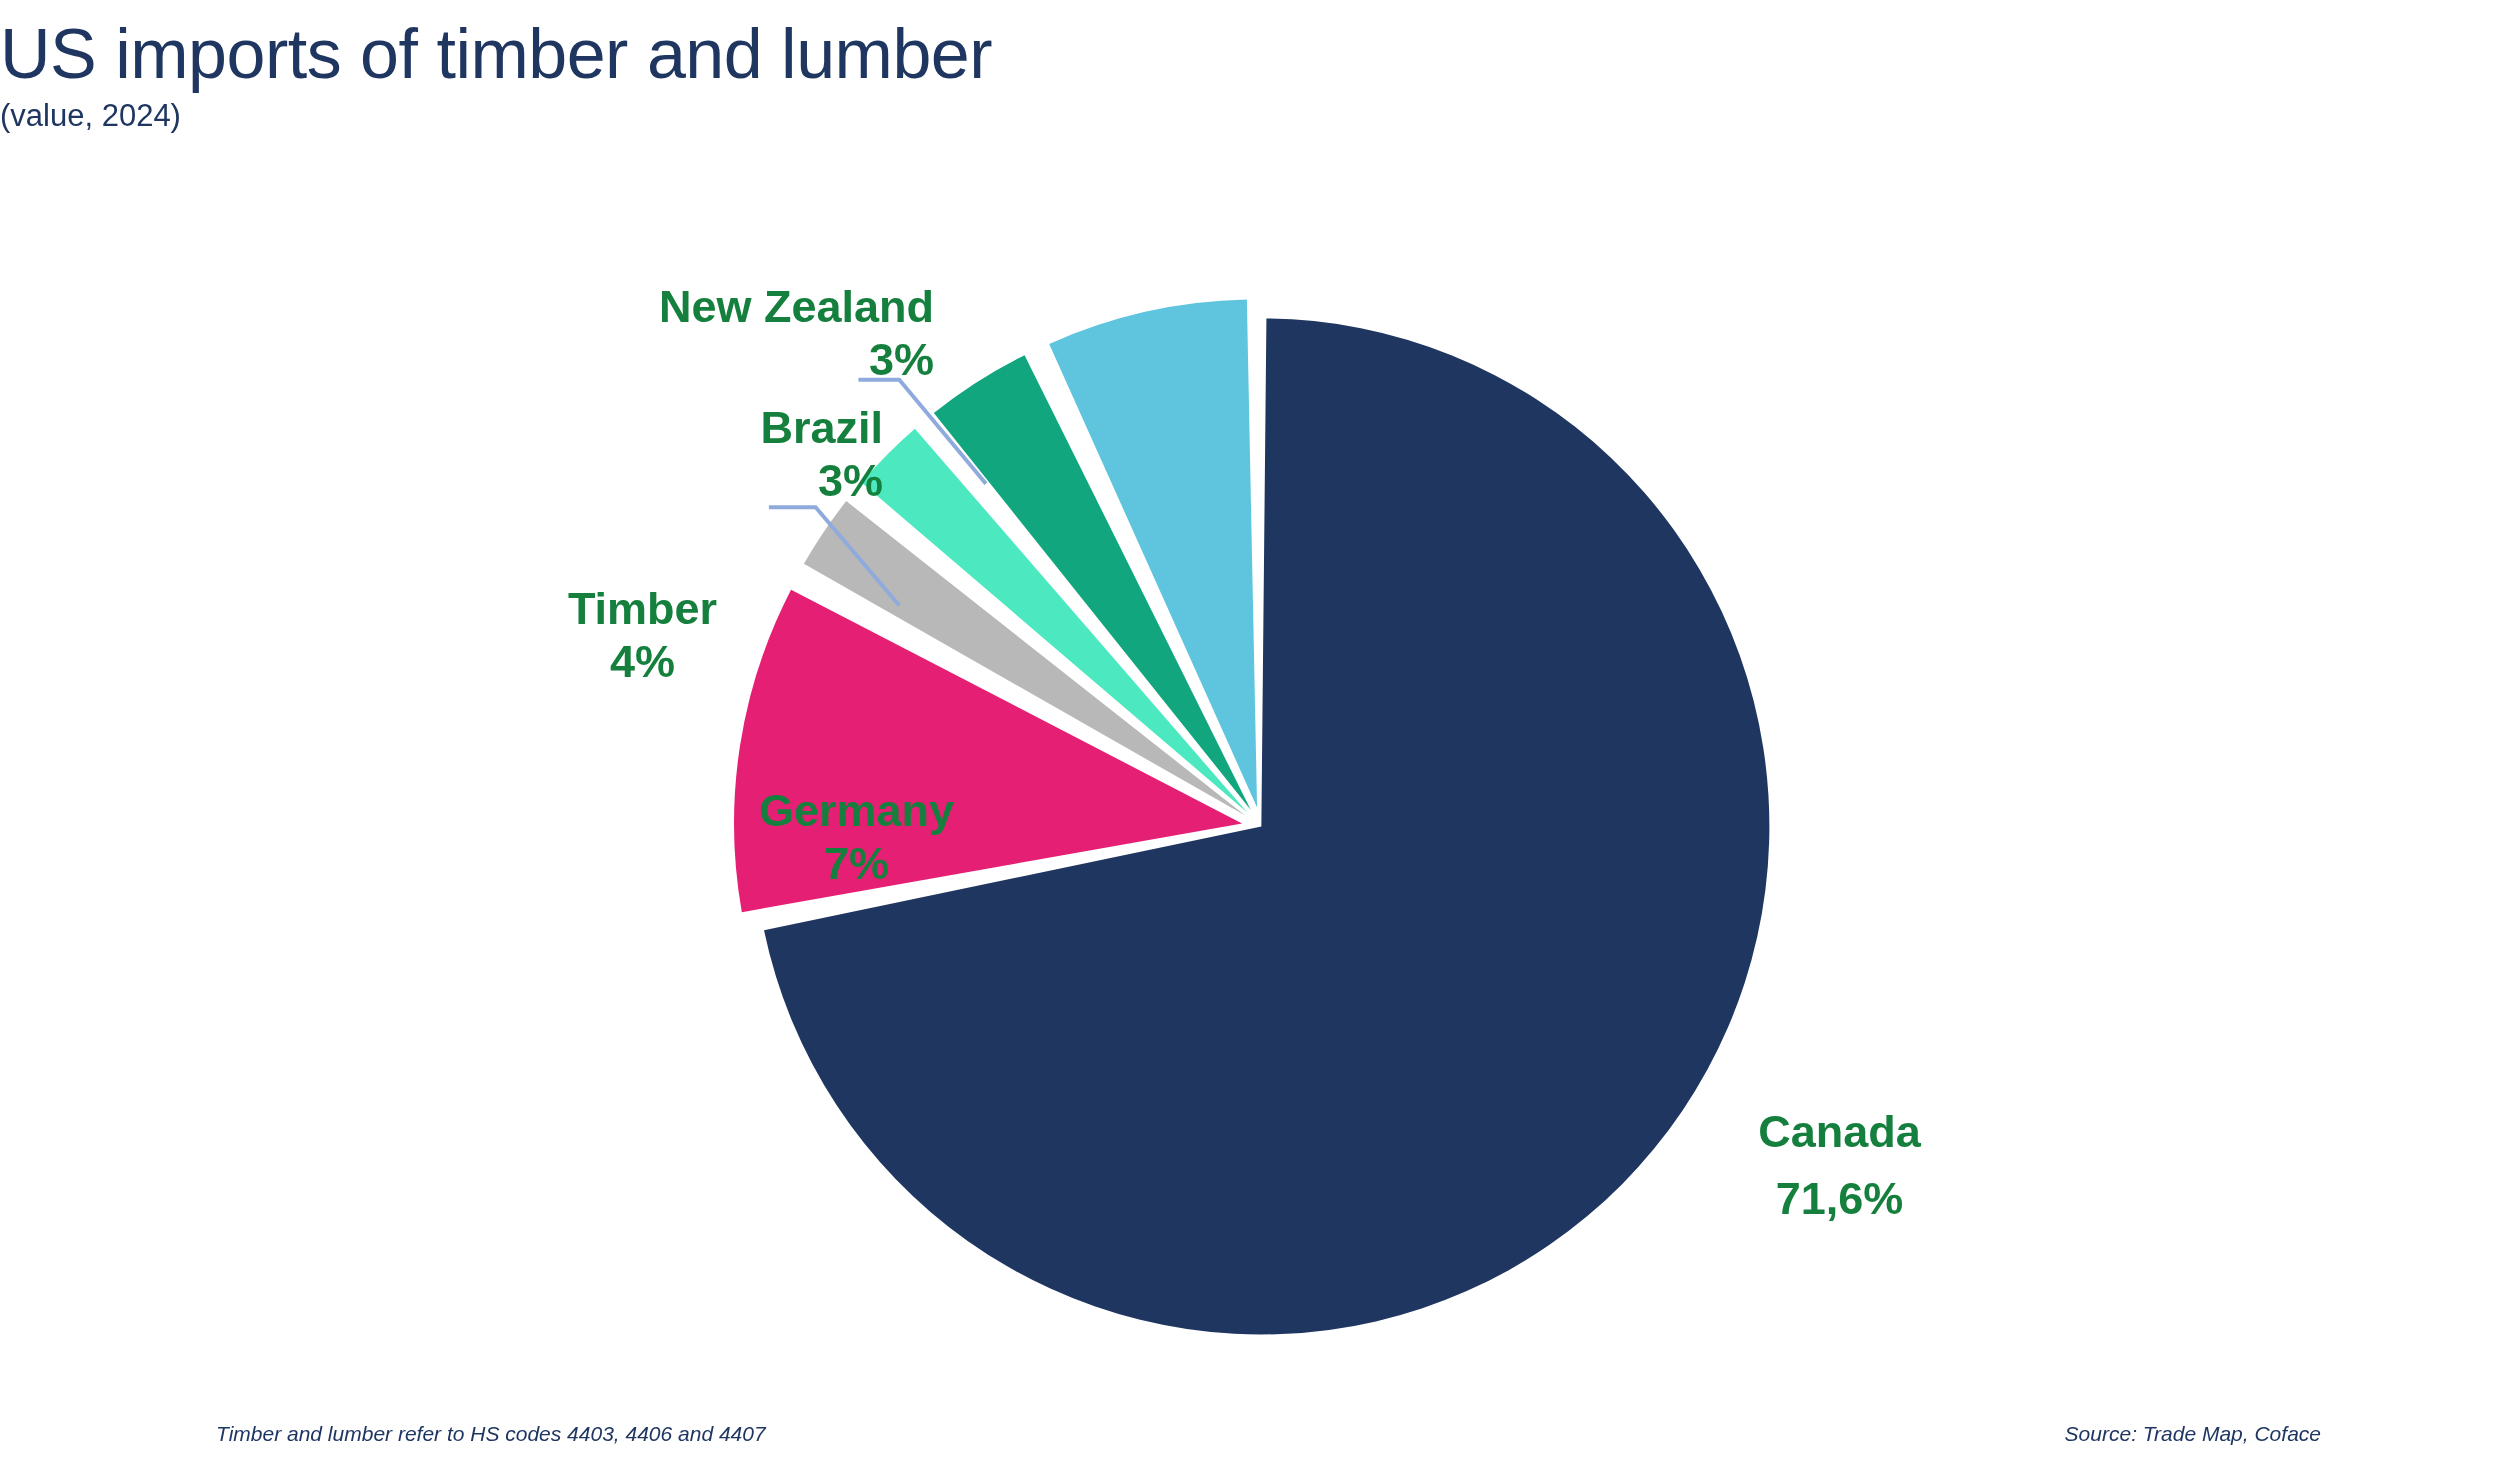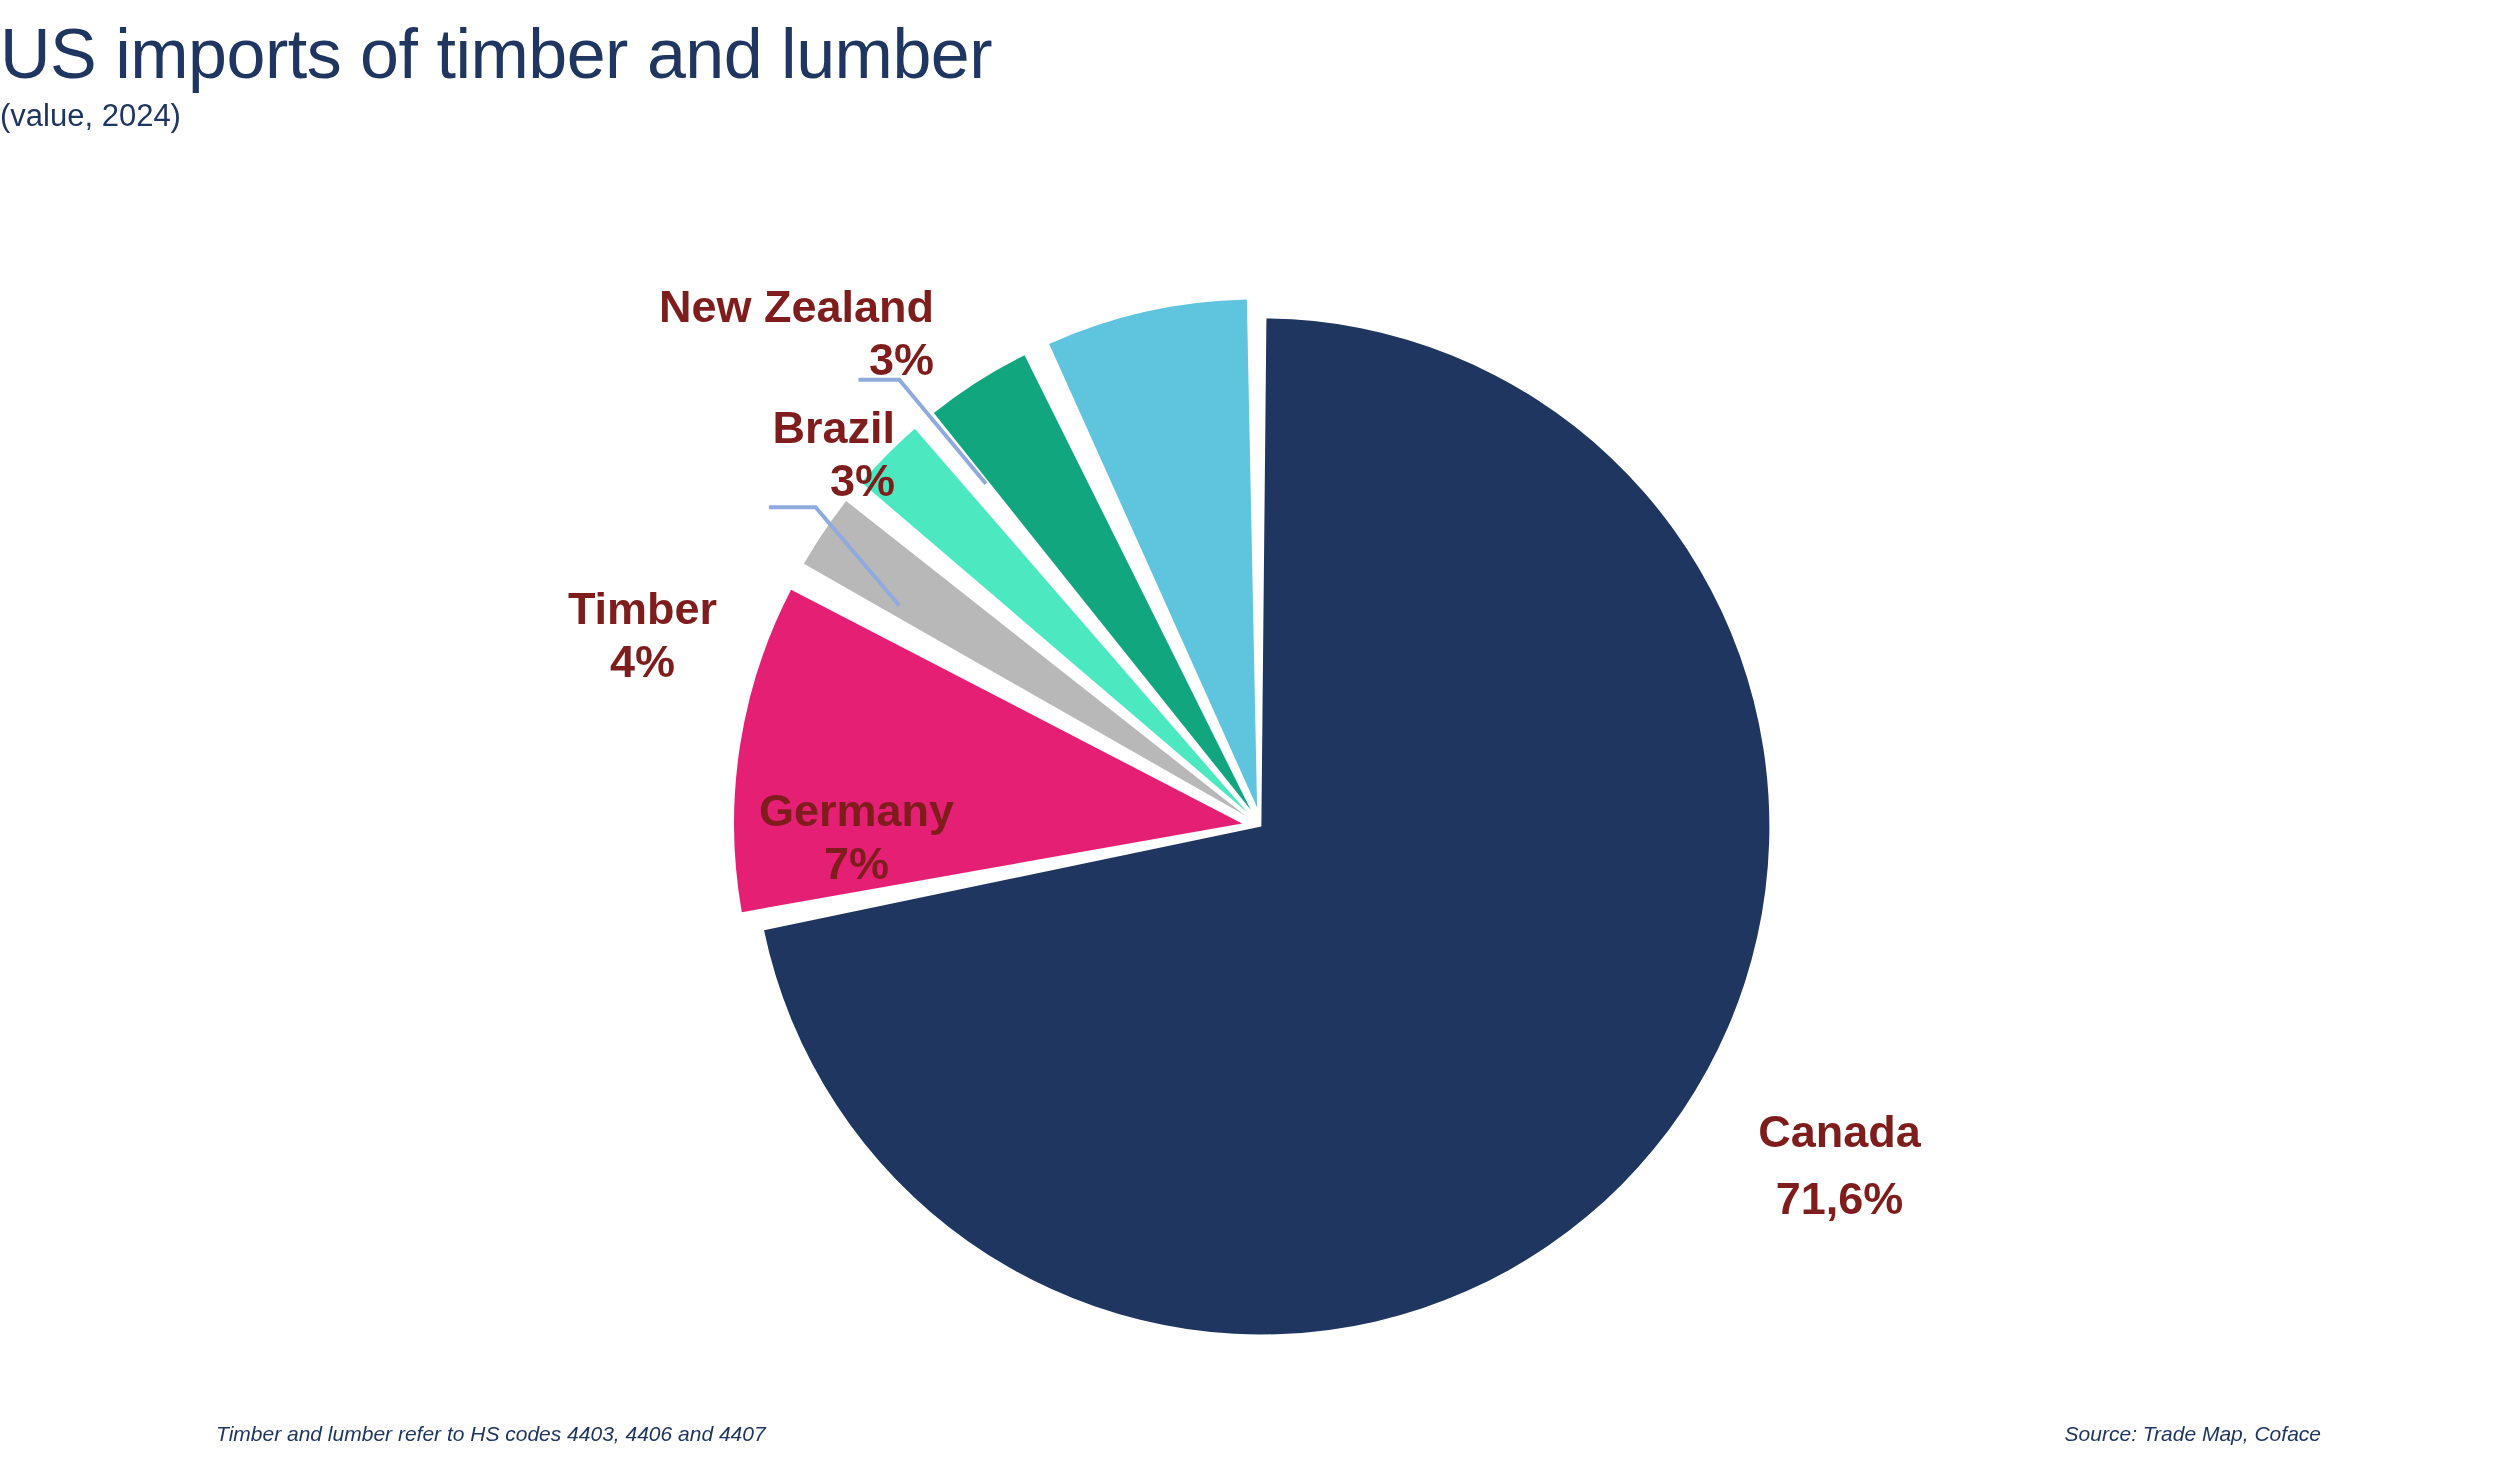--- a/index.html
+++ b/index.html
@@ -51,35 +51,35 @@
     position: absolute;
     top: 0;
     left: 0;
     width: 2512px;
     height: 1467px;
   }
 
   
   .slice-label {
     position: absolute;
-    color: #7f1d1d;
+    color: #15803d;
     font-size: 45px;
     font-weight: bold;
     line-height: 1.18;
     white-space: nowrap;
   }
   .slice-label .lbl-name { display: block; }
   .slice-label .lbl-val  { display: block; }
 
   .lbl-right  { text-align: right; }
   .lbl-center { text-align: center; }
 
   
   #label-new-zealand { left: 545px;  top: 280px;  width: 389px; }
-  #label-brazil      { left: 545px;  top: 401px;  width: 350px; }
+  #label-brazil      { left: 533px;  top: 401px;  width: 350px; }
   #label-sweden      { left: 506px;  top: 582px;  width: 273px; }
   #label-germany     { left: 720px;  top: 784px;  width: 273px; }
   #label-others      { left: 1003px; top: 380px;  width: 253px; }
   #label-canada      { left: 1713px; top: 1105px; width: 253px; }
 
   
   .footnote {
     position: absolute;
     bottom: 21.4px;
     color: #1f3661;

